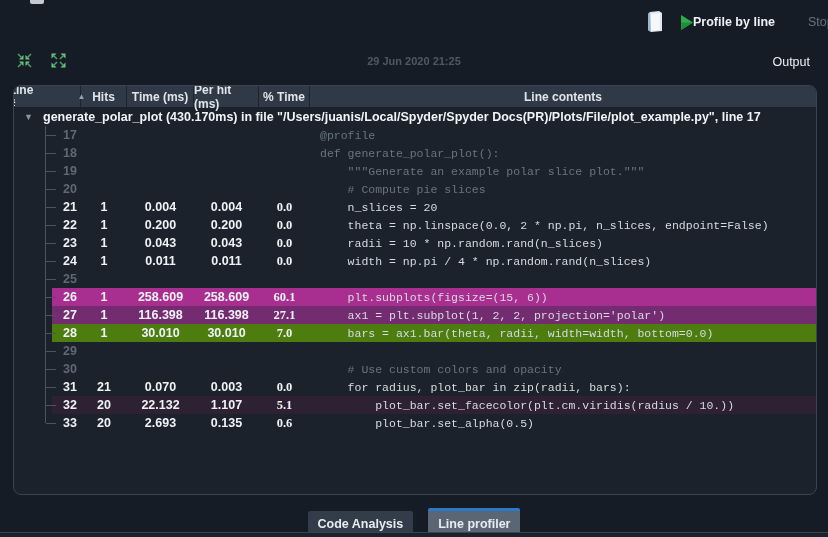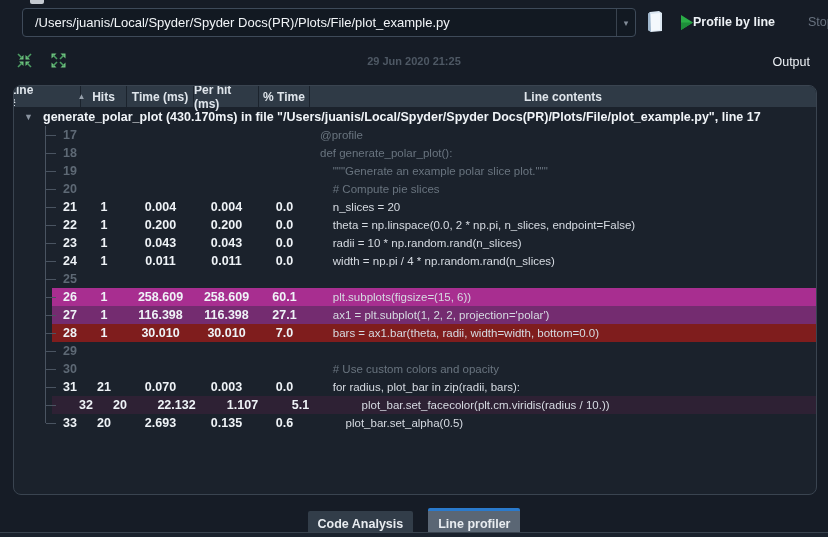--- a/index.html
+++ b/index.html
@@ -40,48 +40,42 @@
   .row { height:18px; display:flex; font-size:12.5px; }
   .tree { width:38px; flex:none; position:relative; }
   .tree::before { content:""; position:absolute; left:31px; top:0; bottom:0; border-left:1px solid #4A5461; }
   .tree::after  { content:""; position:absolute; left:32px; top:50%; width:10px; border-top:1px solid #4A5461; }
   .row.last .tree::before { bottom:50%; }
   .rowbody { flex:1; display:flex; align-items:center; }
   .c-line   { width:29px; text-align:right; padding-right:4px; font-weight:700; }
   .c-hits   { width:46px; text-align:center; font-weight:700; }
   .c-time   { width:67px; text-align:center; font-weight:700; }
   .c-perhit { width:65px; text-align:center; font-weight:700; }
-  .c-pct    { width:51px; text-align:center; font-weight:700; }
-  .c-code   { flex:1; padding-left:10px; font-family:Liberation Sans, sans-serif; font-size:11.5px; white-space:pre; overflow:hidden; }
+  .c-pct    { width:51px; text-align:center; font-weight:700;font-family:Liberation Serif, serif; }
+  .c-code   { flex:1; padding-left:10px; font-family:Liberation Mono, monospace; font-size:11.5px; white-space:pre; overflow:hidden; }
   .row.exec .c-line, .row.exec .c-hits, .row.exec .c-time, .row.exec .c-perhit, .row.exec .c-pct { color:#EFF3F7; }
   .row.exec .c-code { color:#D6DBE2; }
   .row.noexec .c-line { color:#5E6975; }
   .row.noexec .c-code { color:#69747F; }
 
   
   .tabbar { position:absolute; left:0; top:508px; width:100%; display:flex; justify-content:center;
             align-items:flex-end; gap:15px; }
   .tab { height:22px; padding:3px 10px 0; background:#323D49; color:#E8ECF0; font-size:12.5px; font-weight:700;
          border:none; border-radius:2px 2px 0 0; font-family:"Liberation Sans", sans-serif; display:flex; align-items:center; }
   .tab.active { height:25px; background:#5A6674; border-top:3px solid #2A7ACC; }
   .footer { position:absolute; left:0; top:532px; width:100%; height:5px; background:#1A222D; border-top:1px solid #39434E; }
 </style>
 </head>
 <body>
 
 <div class="app">
 
   <div class="handle"></div>
 
-  <div class="combobox">
-    <span class="path">/Users/juanis/Local/Spyder/Spyder Docs(PR)/Plots/File/plot_example.py</span>
-    <span class="cb-drop">
-      <span>▾</span>
-    </span>
-  </div>
 
   <div class="doc-icon">
     <svg width="17" height="21" viewBox="0 0 17 21">
       <polygon points="3,1 12,0 15,2 15,20 4,21 1,19 1,3" fill="#DCE7F2"></polygon>
       <polygon points="3,1 4,21 1,19 1,3" fill="#9FB6CC"></polygon>
       <polygon points="4,3 13,2 13,19 4,20" fill="#F4F8FC"></polygon>
     </svg>
   </div>
 
   <div class="profile-btn">
@@ -270,21 +264,21 @@
             <span class="c-line">27</span>
             <span class="c-hits">1</span>
             <span class="c-time">116.398</span>
             <span class="c-perhit">116.398</span>
             <span class="c-pct">27.1</span>
             <span class="c-code">    ax1 = plt.subplot(1, 2, 2, projection='polar')</span>
           </div>
         </div>
         <div class="row exec">
           <span class="tree"></span>
-          <div class="rowbody" style="background: #7f1d1d;">
+          <div class="rowbody" style="background: #4d7c0f;">
             <span class="c-line">28</span>
             <span class="c-hits">1</span>
             <span class="c-time">30.010</span>
             <span class="c-perhit">30.010</span>
             <span class="c-pct">7.0</span>
             <span class="c-code">    bars = ax1.bar(theta, radii, width=width, bottom=0.0)</span>
           </div>
         </div>
         <div class="row noexec">
           <span class="tree"></span>
@@ -314,21 +308,21 @@
             <span class="c-line">31</span>
             <span class="c-hits">21</span>
             <span class="c-time">0.070</span>
             <span class="c-perhit">0.003</span>
             <span class="c-pct">0.0</span>
             <span class="c-code">    for radius, plot_bar in zip(radii, bars):</span>
           </div>
         </div>
         <div class="row exec">
           <span class="tree"></span>
-          <div class="rowbody" style="background: rgb(46, 33, 52); padding-left: 16px;">
+          <div class="rowbody" style="background: rgb(46, 33, 52);">
             <span class="c-line">32</span>
             <span class="c-hits">20</span>
             <span class="c-time">22.132</span>
             <span class="c-perhit">1.107</span>
             <span class="c-pct">5.1</span>
             <span class="c-code">        plot_bar.set_facecolor(plt.cm.viridis(radius / 10.))</span>
           </div>
         </div>
         <div class="row exec last">
           <span class="tree"></span>

